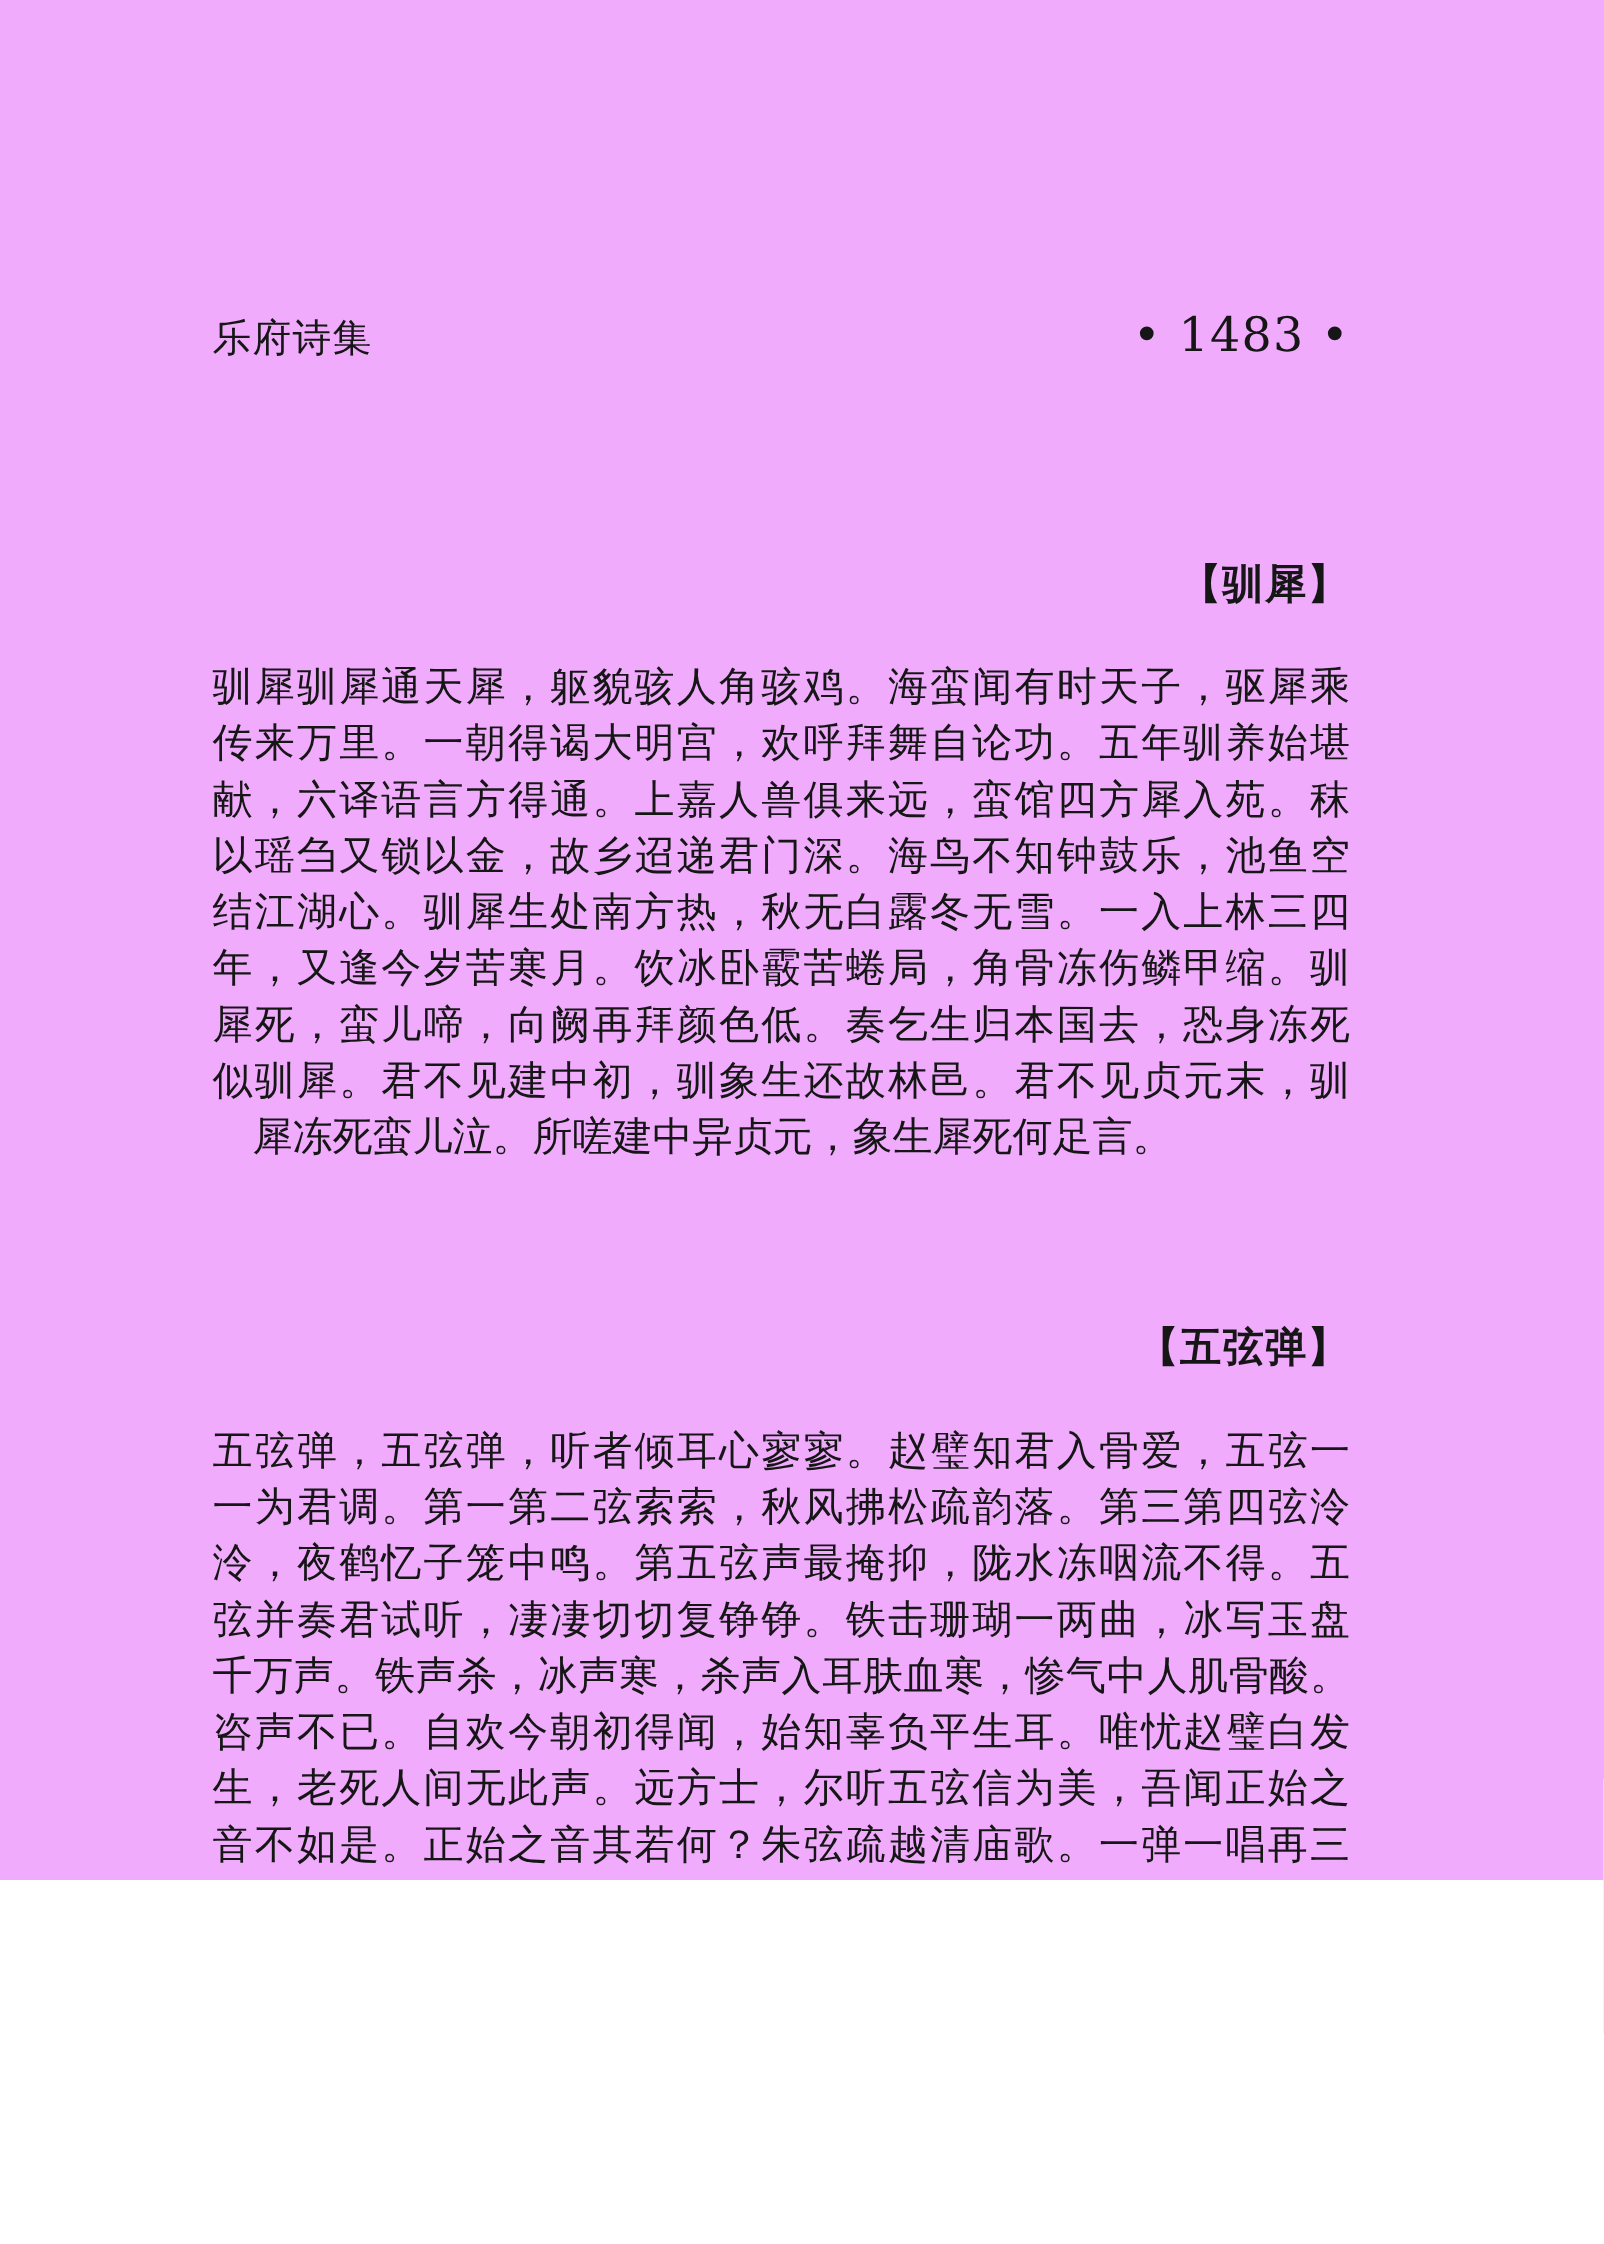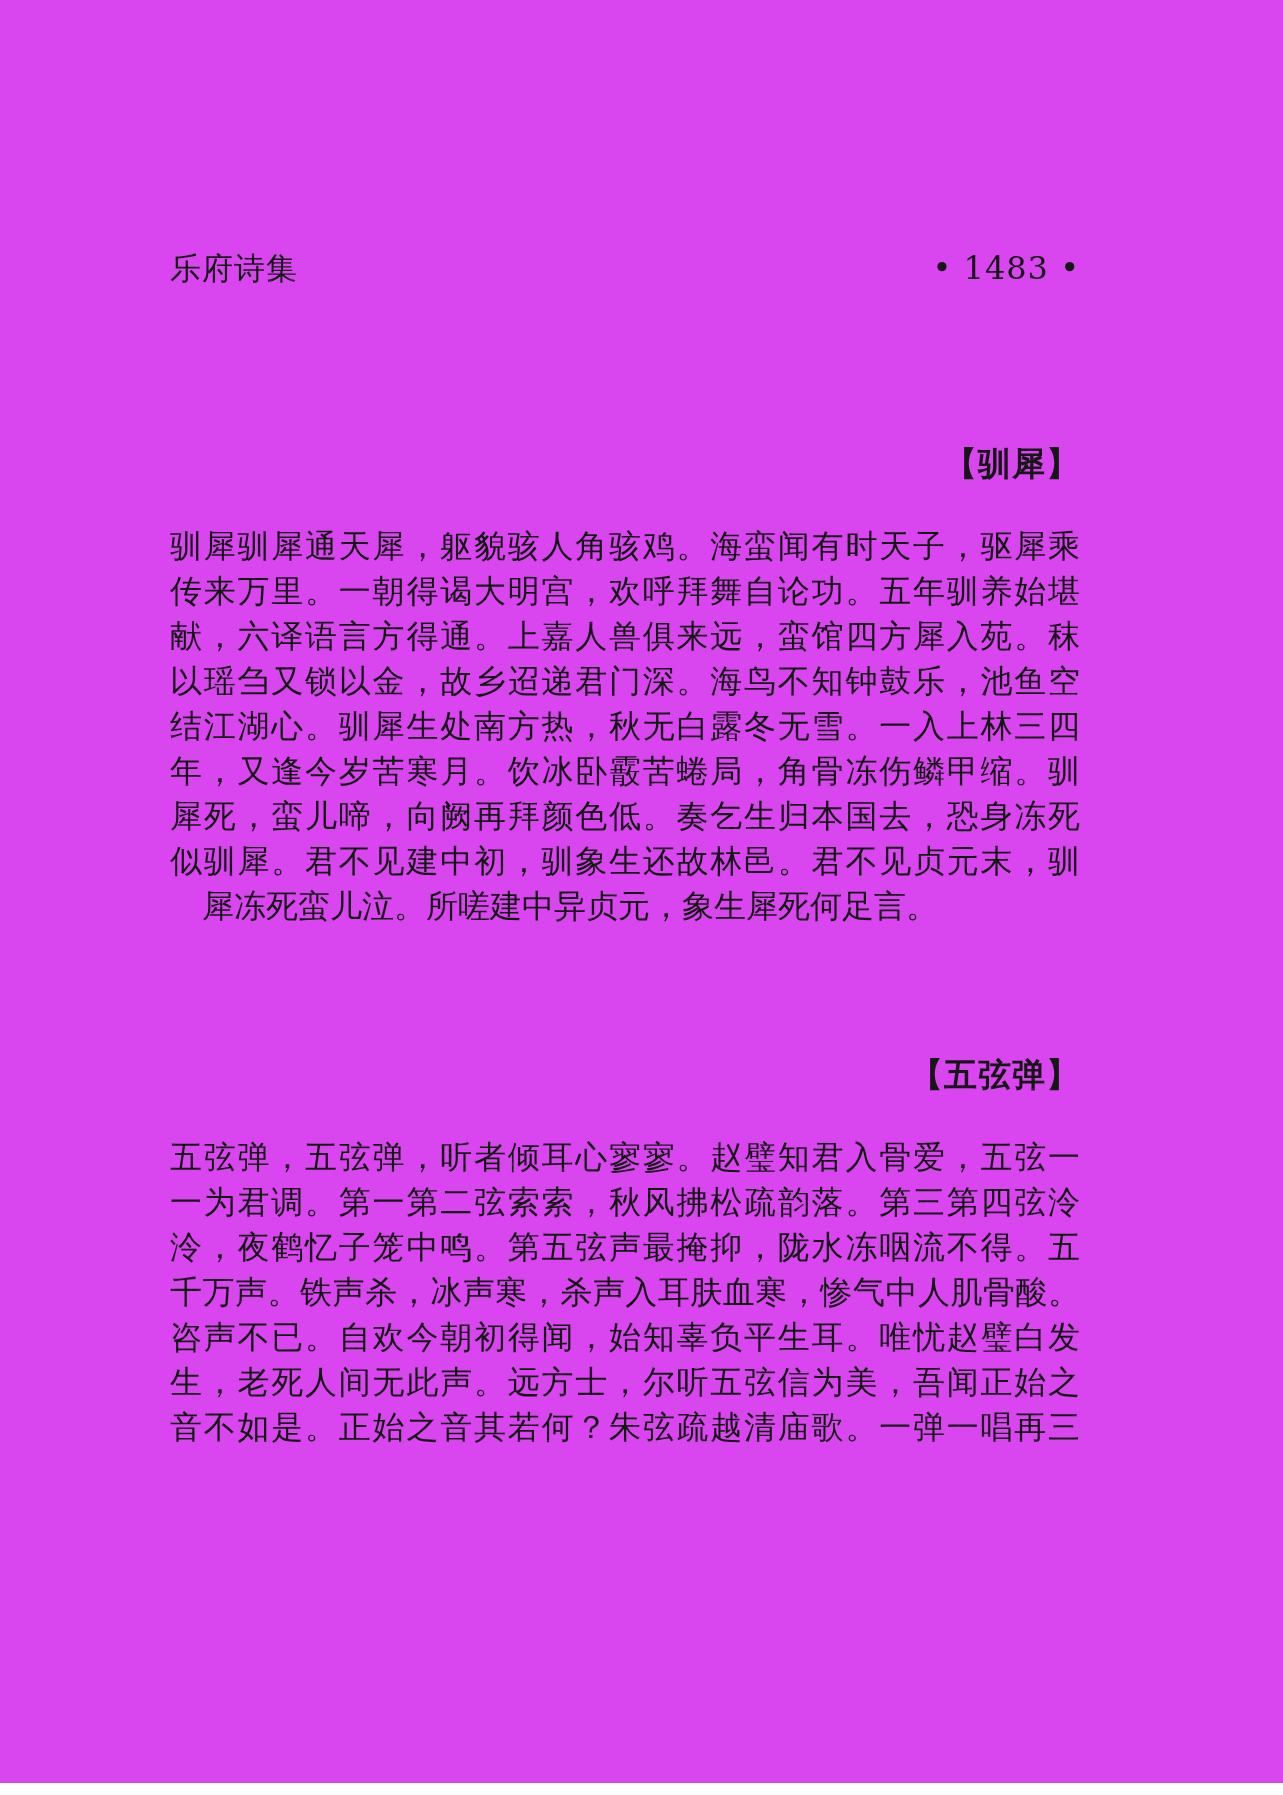--- a/index.html
+++ b/index.html
@@ -3,42 +3,42 @@
 <meta charset="utf-8">
 <style>
   html, body {
     margin: 0;
     padding: 0;
     background: #ffffff;
   }
   .page {
     position: relative;
     width: 1283px;
-    height: 1783px;
-    background: #d946ef;
+    height: 1504px;
+    background: #f0abfc;
     color: #161616;
     font-family: "DejaVu Serif", "Liberation Serif", serif;
     box-sizing: border-box;
     padding: 250px 203px 0 170px;
     overflow: hidden;
   }
   .page-header {
     display: flex;
     justify-content: space-between;
     align-items: baseline;
     font-size: 31px;
     line-height: 36px;
     letter-spacing: 1px;
   }
   .book-title {
     white-space: nowrap;
   }
   .page-number {
     white-space: nowrap;
-    font-size: 32px;
+    font-size: 38px;
   }
   .poem-title {
     text-align: right;
     font-weight: 700;
     font-size: 33px;
     line-height: 40px;
     letter-spacing: 1px;
   }
   .section-1 .poem-title { margin-top: 158px; }
   .section-2 .poem-title { margin-top: 126px; }
@@ -82,20 +82,21 @@
       <div class="poem-line short">犀冻死蛮儿泣。所嗟建中异贞元，象生犀死何足言。</div>
     </div>
   </div>
 
   <div class="section section-2">
     <div class="poem-title">【五弦弹】</div>
     <div class="poem">
       <div class="poem-line">五弦弹，五弦弹，听者倾耳心寥寥。赵璧知君入骨爱，五弦一</div>
       <div class="poem-line">一为君调。第一第二弦索索，秋风拂松疏韵落。第三第四弦泠</div>
       <div class="poem-line">泠，夜鹤忆子笼中鸣。第五弦声最掩抑，陇水冻咽流不得。五</div>
+      <div class="poem-line">弦并奏君试听，凄凄切切复铮铮。铁击珊瑚一两曲，冰写玉盘</div>
       <div class="poem-line">千万声。铁声杀，冰声寒，杀声入耳肤血寒，惨气中人肌骨酸。</div>
       <div class="poem-line">咨声不已。自欢今朝初得闻，始知辜负平生耳。唯忧赵璧白发</div>
       <div class="poem-line">生，老死人间无此声。远方士，尔听五弦信为美，吾闻正始之</div>
       <div class="poem-line">音不如是。正始之音其若何？朱弦疏越清庙歌。一弹一唱再三</div>
     </div>
   </div>
 
 </div>
 
 </body></html>

